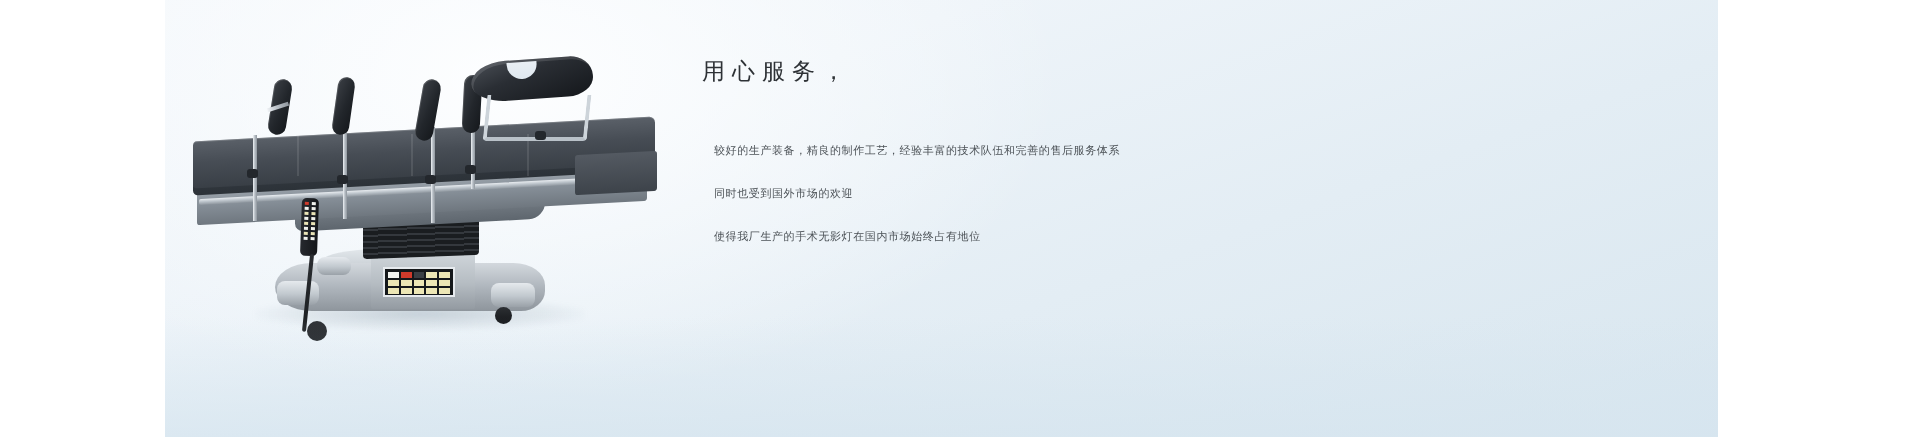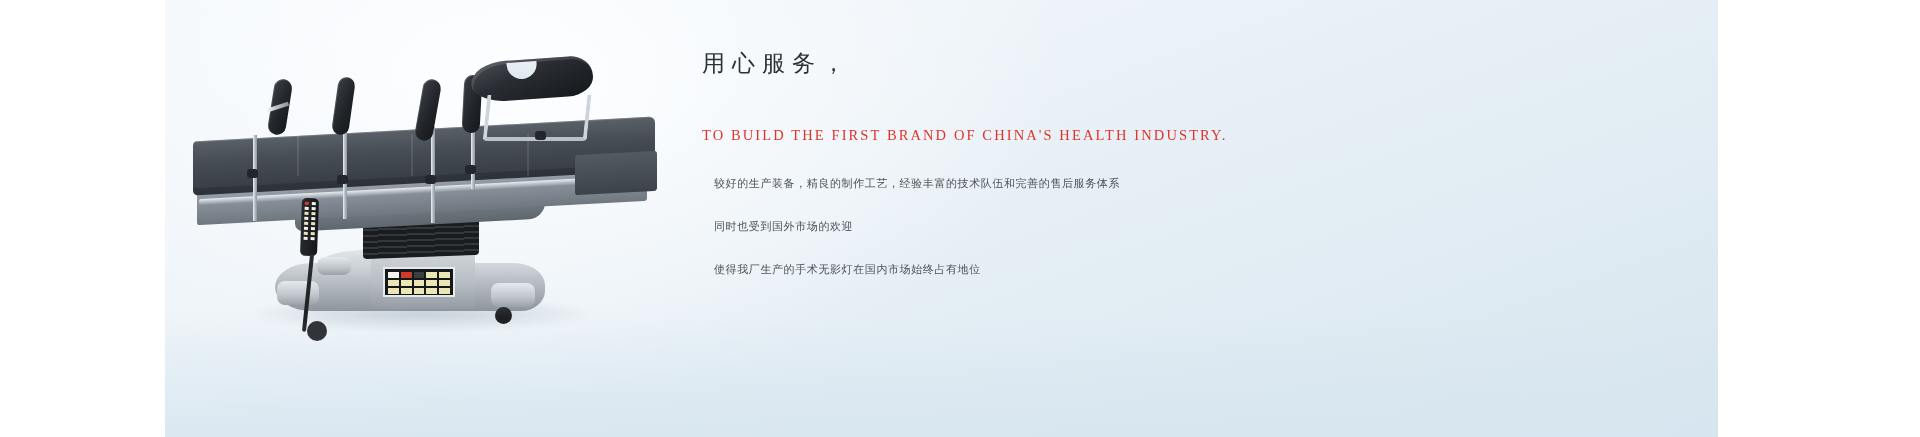--- a/index.html
+++ b/index.html
@@ -286,21 +286,21 @@
   .wheel {
     position: absolute;
     background: linear-gradient(to bottom, #2c2f33 0%, #15171a 100%);
     border-radius: 50%;
   }
 
   
   .copy {
     position: absolute;
     left: 537px;   
-    top: 48px;
+    top: 56px;
     width: 660px;
   }
   .headline {
     font-family: "DejaVu Sans", sans-serif;
     font-size: 23px;
     color: #2e3236;
     letter-spacing: 7px;
     margin: 0 0 48px 0;
     font-weight: 400;
     white-space: nowrap;
@@ -412,21 +412,20 @@
           <i></i>
         <i class="w"></i>
           <i class="w"></i>
       </div>
     </div>
     <div class="pendant-cord"></div>
   </div>
 
   <div class="copy">
     <h2 class="headline">用心服务，</h2>
-    <div class="tagline">TO BUILD THE FIRST BRAND OF CHINA'S HEALTH INDUSTRY.</div>
     <div class="body-lines">
       <p>较好的生产装备，精良的制作工艺，经验丰富的技术队伍和完善的售后服务体系</p>
       <p>同时也受到国外市场的欢迎</p>
       <p>使得我厂生产的手术无影灯在国内市场始终占有地位</p>
     </div>
   </div>
 
 </div>
 
 </body></html>

